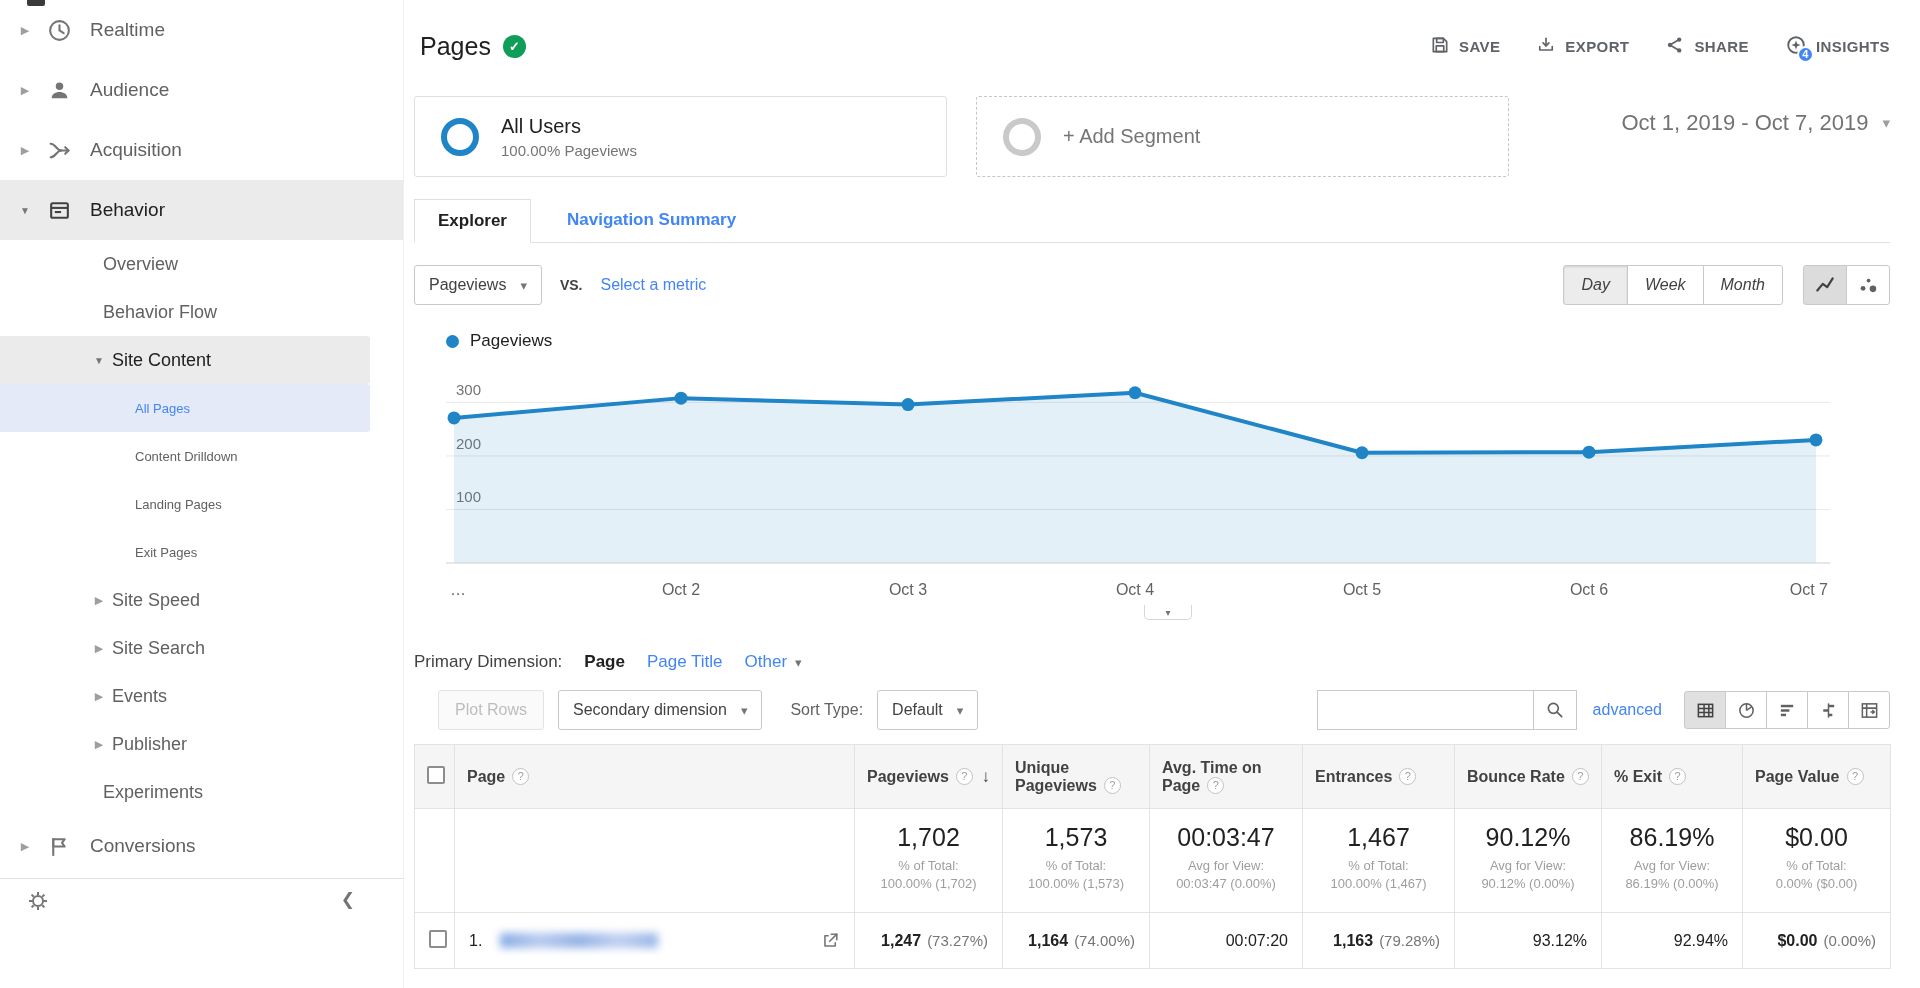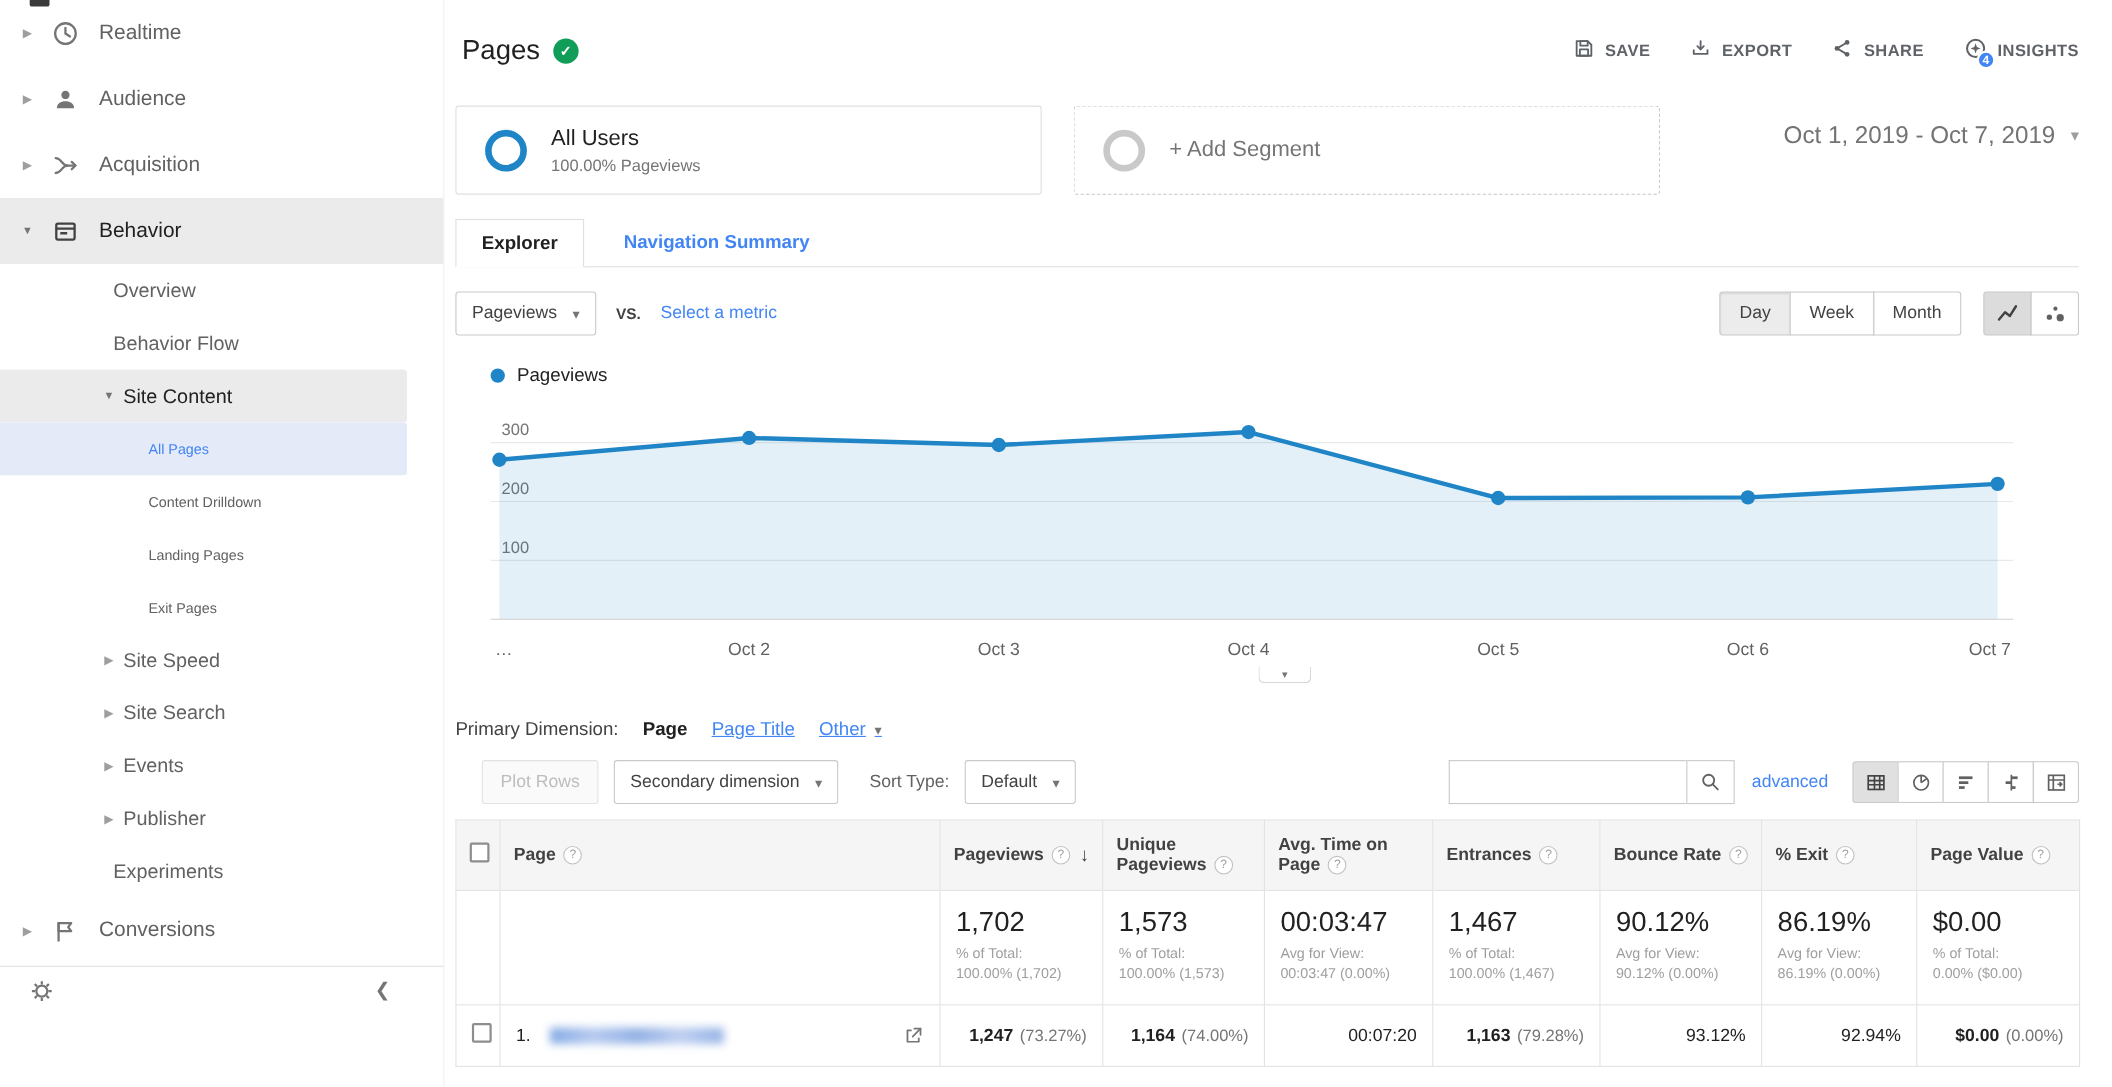--- a/index.html
+++ b/index.html
@@ -63,21 +63,21 @@
   .tab-link { margin-left:36px; color:#4285f4; font-weight:700; font-size:17px; padding-bottom:12px; cursor:pointer; }
 
   .controls-row { margin-top:22px; display:flex; align-items:center; }
   .dd { border:1px solid #c9c9c9; border-radius:3px; height:40px; display:flex; align-items:center; padding:0 14px;
         font-size:16px; color:#424242; background:#fff; cursor:pointer; gap:14px; }
   .caret { color:#757575; font-size:13px; }
   .vs-label { margin:0 18px; font-size:14px; font-weight:700; color:#424242; }
   .link { color:#4285f4; cursor:pointer; }
   .select-metric { font-size:16px; }
   .right-controls { margin-left:auto; display:flex; align-items:center; }
-  .seg-group { display:flex; }
+  .seg-group { display:flex;font-style:italic; }
   .seg-btn { border:1px solid #c9c9c9; height:40px; padding:0 17px; display:flex; align-items:center; font-size:16px;
              color:#424242; background:#fff; cursor:pointer; margin-left:-1px; }
   .seg-btn:first-child { border-radius:3px 0 0 3px; margin-left:0; }
   .seg-btn:last-child { border-radius:0 3px 3px 0; }
   .seg-btn.active { background:#ececec; box-shadow:inset 0 1px 2px rgba(0,0,0,.12); }
   .icon-group { display:flex; margin-left:20px; }
   .icon-btn { width:44px; height:40px; border:1px solid #c9c9c9; background:#fff; display:flex; align-items:center;
               justify-content:center; cursor:pointer; margin-left:-1px; }
   .icon-btn:first-child { border-radius:3px 0 0 3px; margin-left:0; }
   .icon-btn:last-child { border-radius:0 3px 3px 0; }
@@ -88,21 +88,21 @@
   .legend-label { font-size:17px; color:#212121; }
   .chart-wrap { padding-left:32px; margin-top:6px; }
   svg text { font-family:"Liberation Sans", sans-serif; }
   .collapse-handle { width:48px; height:15px; margin:-4px auto 0; border:1px solid #d6d6d6; border-top:none;
                      border-radius:0 0 5px 5px; display:flex; align-items:center; justify-content:center;
                      color:#757575; font-size:10px; background:#fff; cursor:pointer; }
 
   .dim-row { margin-top:32px; display:flex; align-items:center; font-size:17px; gap:22px; }
   .dim-label { color:#424242; }
   .dim-current { color:#212121; font-weight:700; cursor:pointer; }
-  .dim-link { font-size:17px; cursor:pointer;text-decoration:underline; }
+  .dim-link { font-size:17px; cursor:pointer; }
   .dim-other { display:flex; align-items:center; gap:8px; }
 
   .toolbar { margin-top:18px; display:flex; align-items:center; }
   .btn-disabled { border:1px solid #e3e3e3; background:#fafafa; color:#bdbdbd; height:40px; padding:18px 16px; border-radius:3px;
                   font-size:16px; display:flex; align-items:center; margin-left:24px; }
   .toolbar .dd { margin-left:14px; }
   .sort-label { margin-left:28px; font-size:16px; color:#616161; }
   .toolbar-right { margin-left:auto; display:flex; align-items:center; }
   .search-wrap { display:flex; }
   .search-input { width:216px; height:40px; border:1px solid #c9c9c9; border-right:none; padding:0 12px; font-size:16px;
@@ -122,21 +122,21 @@
   .data-table th, .data-table td { border:1px solid #e3e3e3; }
   .data-table thead th { background:#f5f5f5; height:64px; font-size:16px; font-weight:700; color:#424242;
                          text-align:left; padding:8px 12px; vertical-align:middle; cursor:pointer; }
   .th-flex { display:flex; align-items:center; }
   .help { display:inline-block; width:17px; height:17px; border:1px solid #c2c2c2; border-radius:50%; color:#9e9e9e;
           font-size:11px; line-height:15px; text-align:center; margin-left:7px; font-weight:400; background:#fff;
           vertical-align:2px; cursor:pointer; flex:none; }
   .sort-arrow { margin-left:auto; color:#424242; font-size:17px; font-weight:400; }
   .checkbox { display:inline-block; width:18px; height:18px; border:2px solid #8d8d8d; border-radius:2px; background:#fff; cursor:pointer; }
   .cb-cell { text-align:center !important; vertical-align:middle; }
-  .summary-row td { background:#fff; padding:14px 14px 12px; text-align:left; vertical-align:top; height:104px; }
+  .summary-row td { background:#fff; padding:14px 14px 12px; text-align:center; vertical-align:top; height:104px; }
   .sum-value { font-size:25px; color:#212121; }
   .sum-sub { font-size:13px; color:#9e9e9e; line-height:1.4; margin-top:5px; }
   .body-row td { height:56px; padding:0 14px; text-align:right; font-size:16px; color:#212121; vertical-align:middle; }
   .metric-strong { font-weight:700; }
   .pct { color:#757575; margin-left:6px; font-size:15px; }
   .page-cell { text-align:left !important; }
   .page-cell-inner { display:flex; align-items:center; }
   .row-index { color:#212121; margin-right:16px; }
   .page-link { display:flex; align-items:center; cursor:pointer; }
   .blur-bar { display:inline-block; width:158px; height:15px; border-radius:2px; margin-left:2px;

